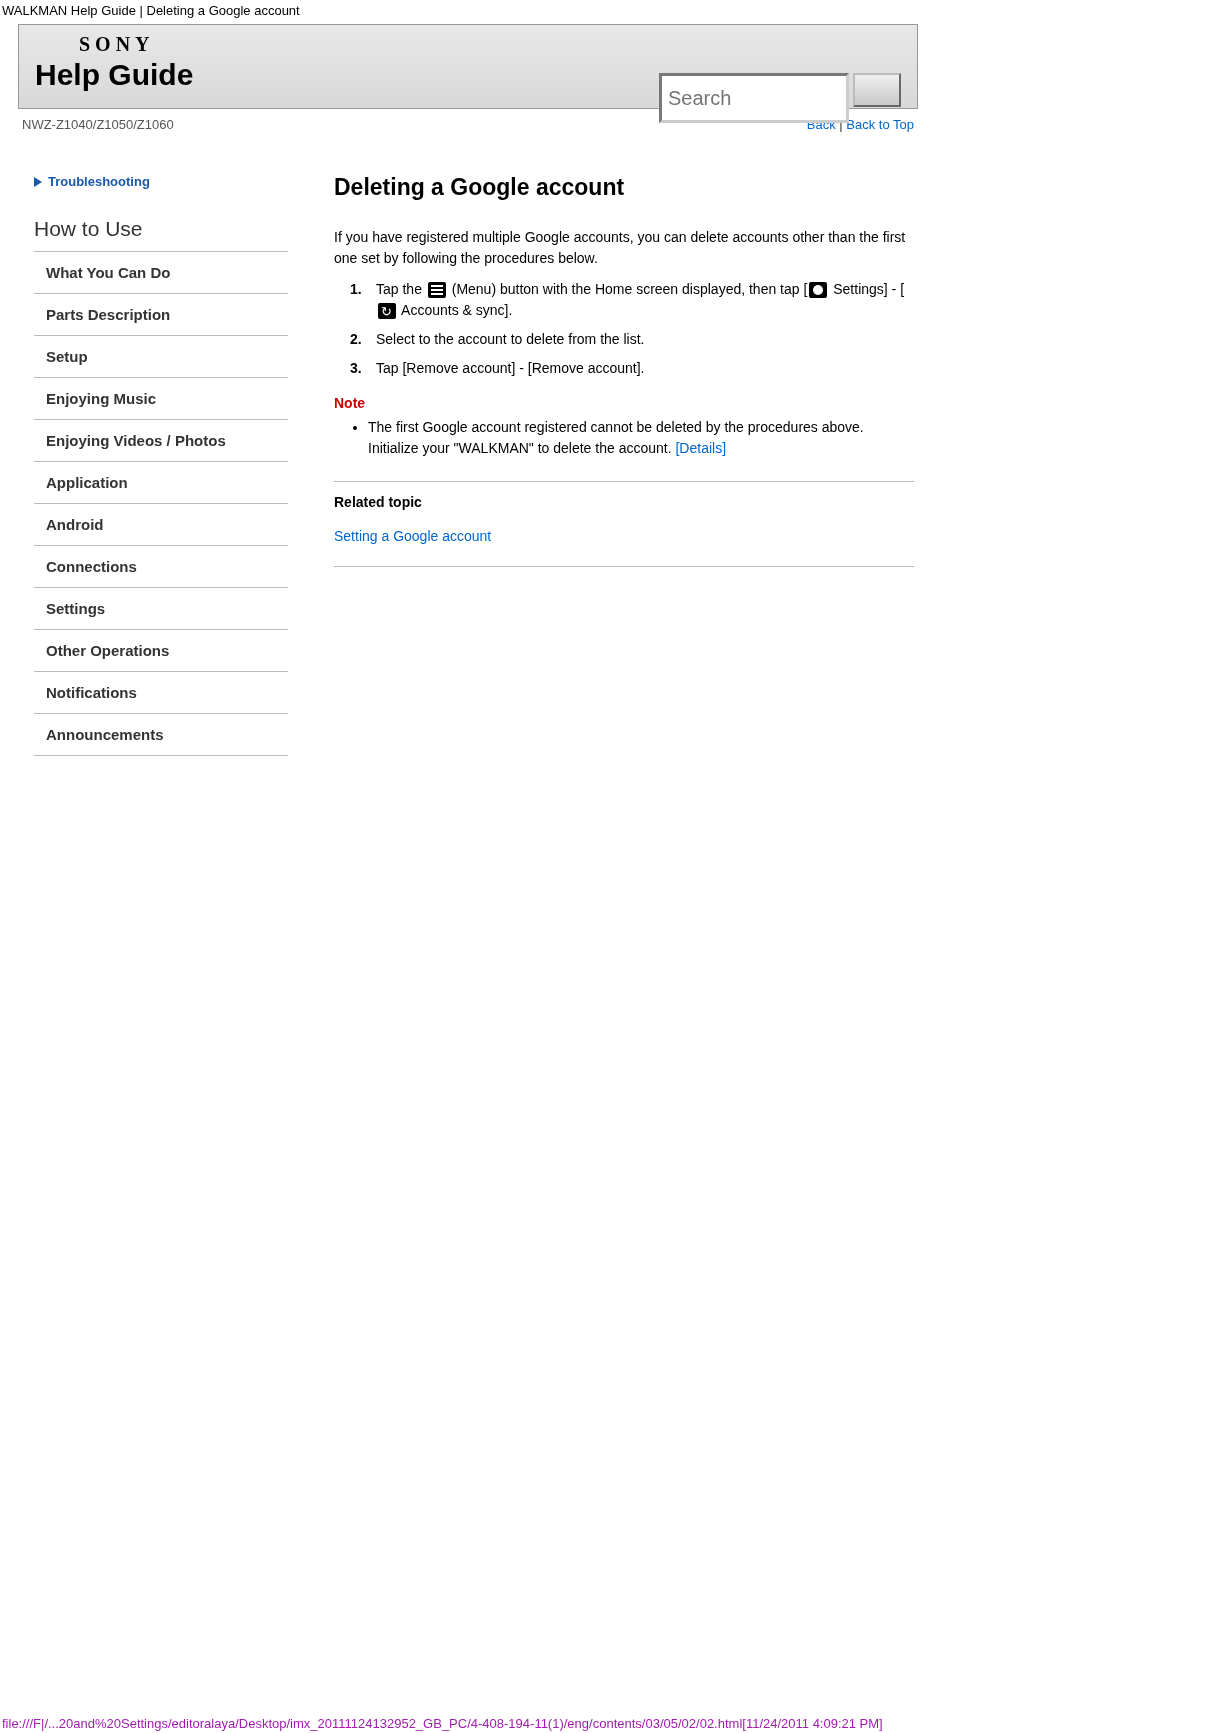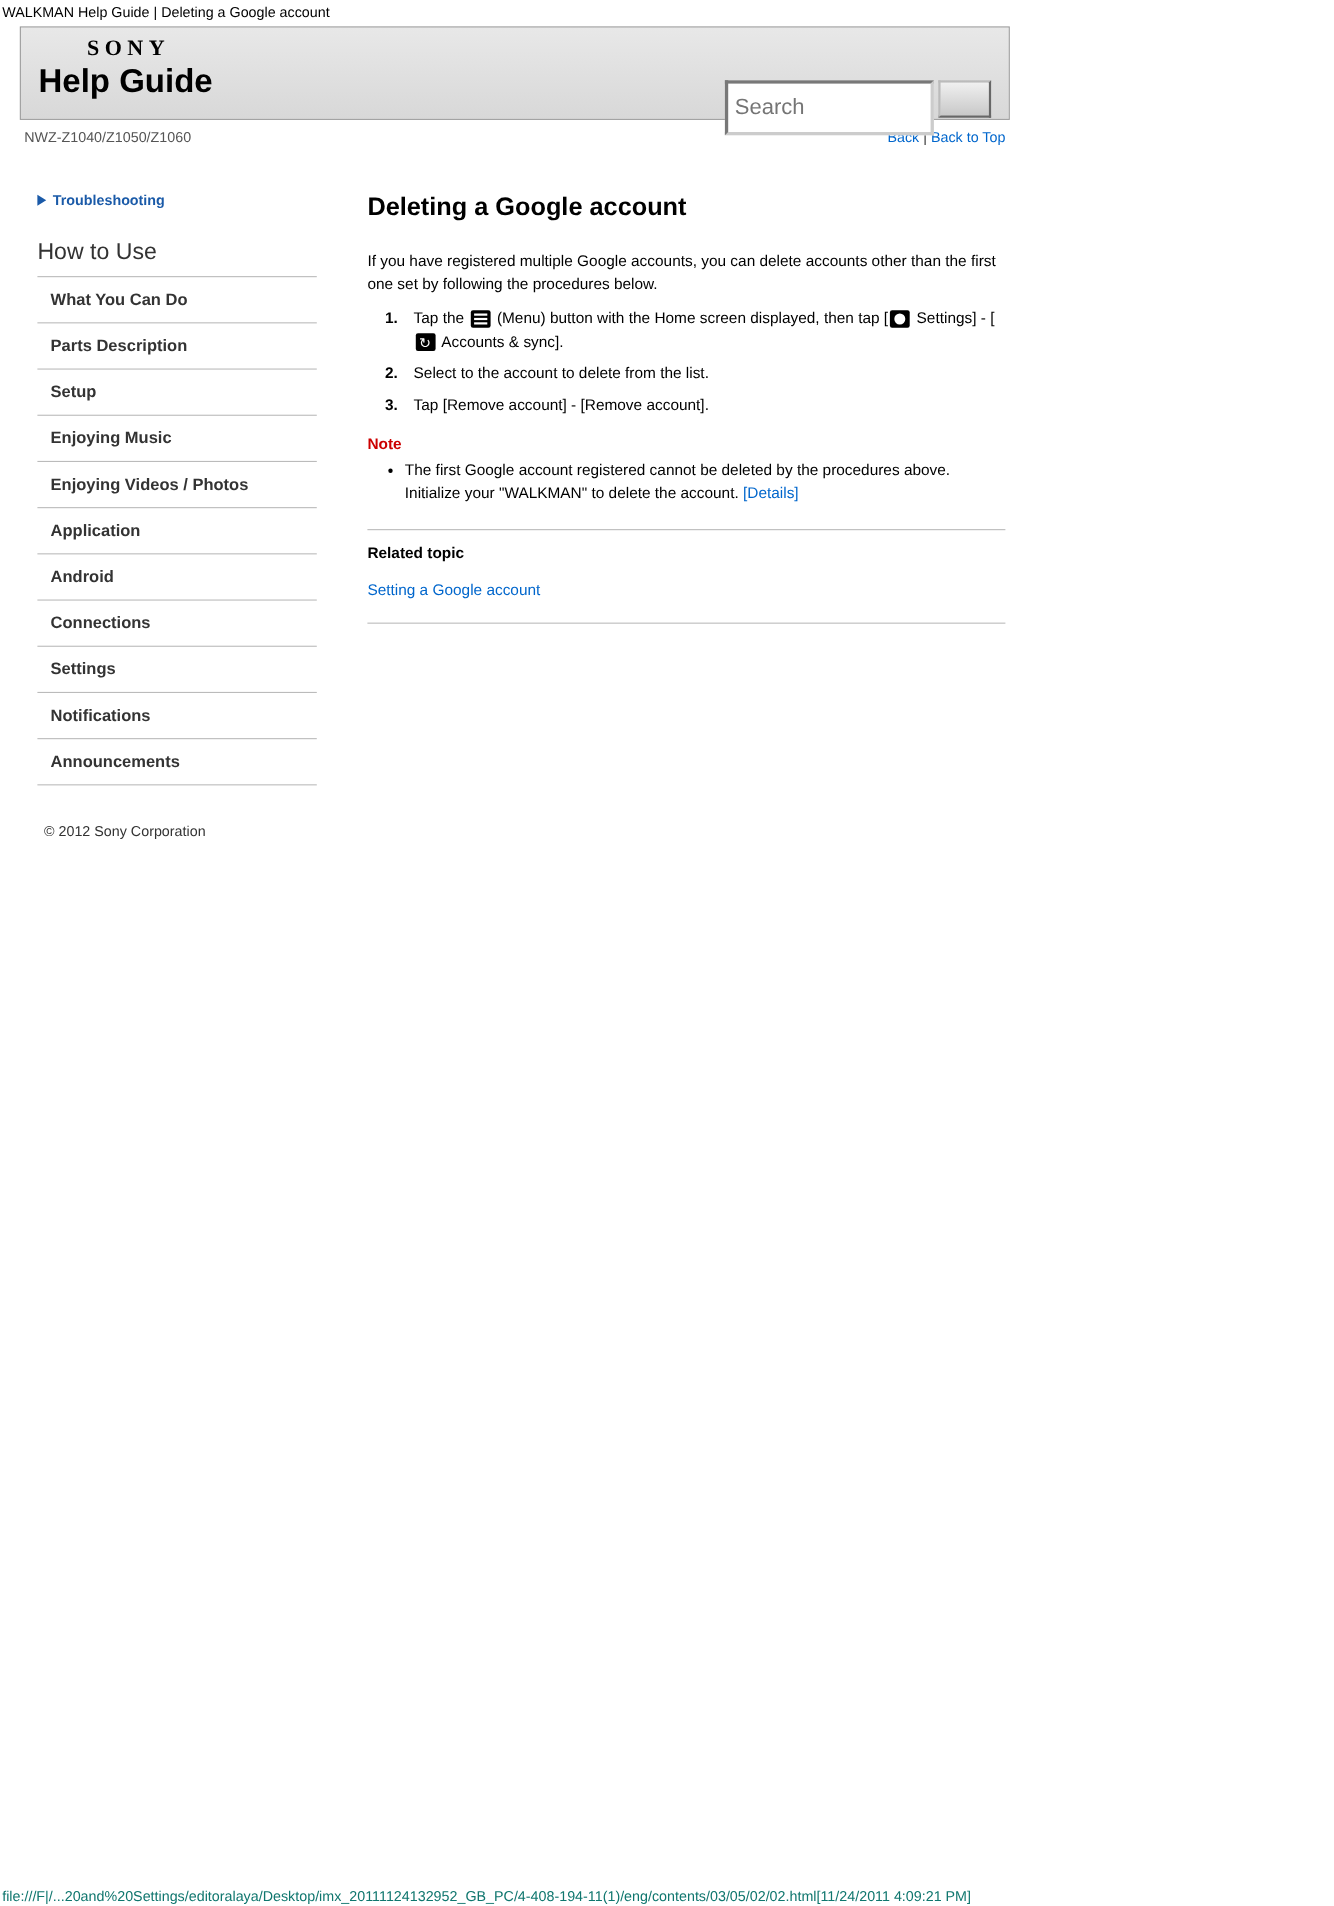--- a/index.html
+++ b/index.html
@@ -48,21 +48,21 @@
     .gear-circle::before { content: ""; position: absolute; left: 4px; top: 3px; width: 10px; height: 10px; border-radius: 50%; background: #fff; }
     .sync-icon::before { content: "↻"; position: absolute; left: 3px; top: -1px; color: #fff; font-size: 13px; }
     .note-label { color: #c00; font-weight: bold; margin-top: 16px; font-size: 14px; }
     .note-list { list-style: disc; padding-left: 34px; margin-top: 6px; }
     .note-list li { font-size: 14px; line-height: 1.5; }
     .note-list a { color: #0066cc; text-decoration: none; }
     .hr { border: none; border-top: 1px solid #bbb; margin: 22px 0 12px 0; }
     .related-title { font-weight: bold; font-size: 14px; margin-bottom: 18px; }
     .related-link { color: #0066cc; text-decoration: none; font-size: 14px; }
     .copyright { font-size: 13px; color: #333; margin: 34px 0 0 22px; }
-    .footer-path { position: fixed; bottom: 2px; left: 2px; right: 2px; font-size: 13px; color: #0f766e; white-space: nowrap; overflow: hidden; }
+    .footer-path { position: fixed; bottom: 2px; left: 2px; right: 2px; font-size: 13px; color: #a21caf; white-space: nowrap; overflow: hidden; }
   </style>
 </head>
 <body>
 
 <div class="page-header-text">WALKMAN Help Guide | Deleting a Google account</div>
 
 <div class="outer-container">
 
   <div class="top-box">
     <div class="sony-logo">SONY</div>
@@ -109,20 +109,23 @@
         <li class="nav-item">
             <a href="#">Android</a>
           </li>
         <li class="nav-item">
             <a href="#">Connections</a>
           </li>
         <li class="nav-item">
             <a href="#">Settings</a>
           </li>
         <li class="nav-item">
+            <a href="#">Other Operations</a>
+          </li>
+        <li class="nav-item">
             <a href="#">Notifications</a>
           </li>
         <li class="nav-item">
             <a href="#">Announcements</a>
           </li>
       </ul>
     </div>
 
     <div class="content">
       <h1>Deleting a Google account</h1>
@@ -149,16 +152,15 @@
           <span>The first Google account registered cannot be deleted by the procedures above. Initialize your "WALKMAN" to delete the account. </span><a href="#">[Details]</a>
         </li>
       </ul>
       <hr class="hr">
       <div class="related-title">Related topic</div>
       <a href="#" class="related-link">Setting a Google account</a>
       <hr class="hr">
     </div>
   </div>
 
-  <div class="copyright">© 2012 Sony Corporation</div>
 </div>
 
 <div class="footer-path">file:///F|/...20and%20Settings/editoralaya/Desktop/imx_20111124132952_GB_PC/4-408-194-11(1)/eng/contents/03/05/02/02.html[11/24/2011 4:09:21 PM]</div>
 
 </body></html>

